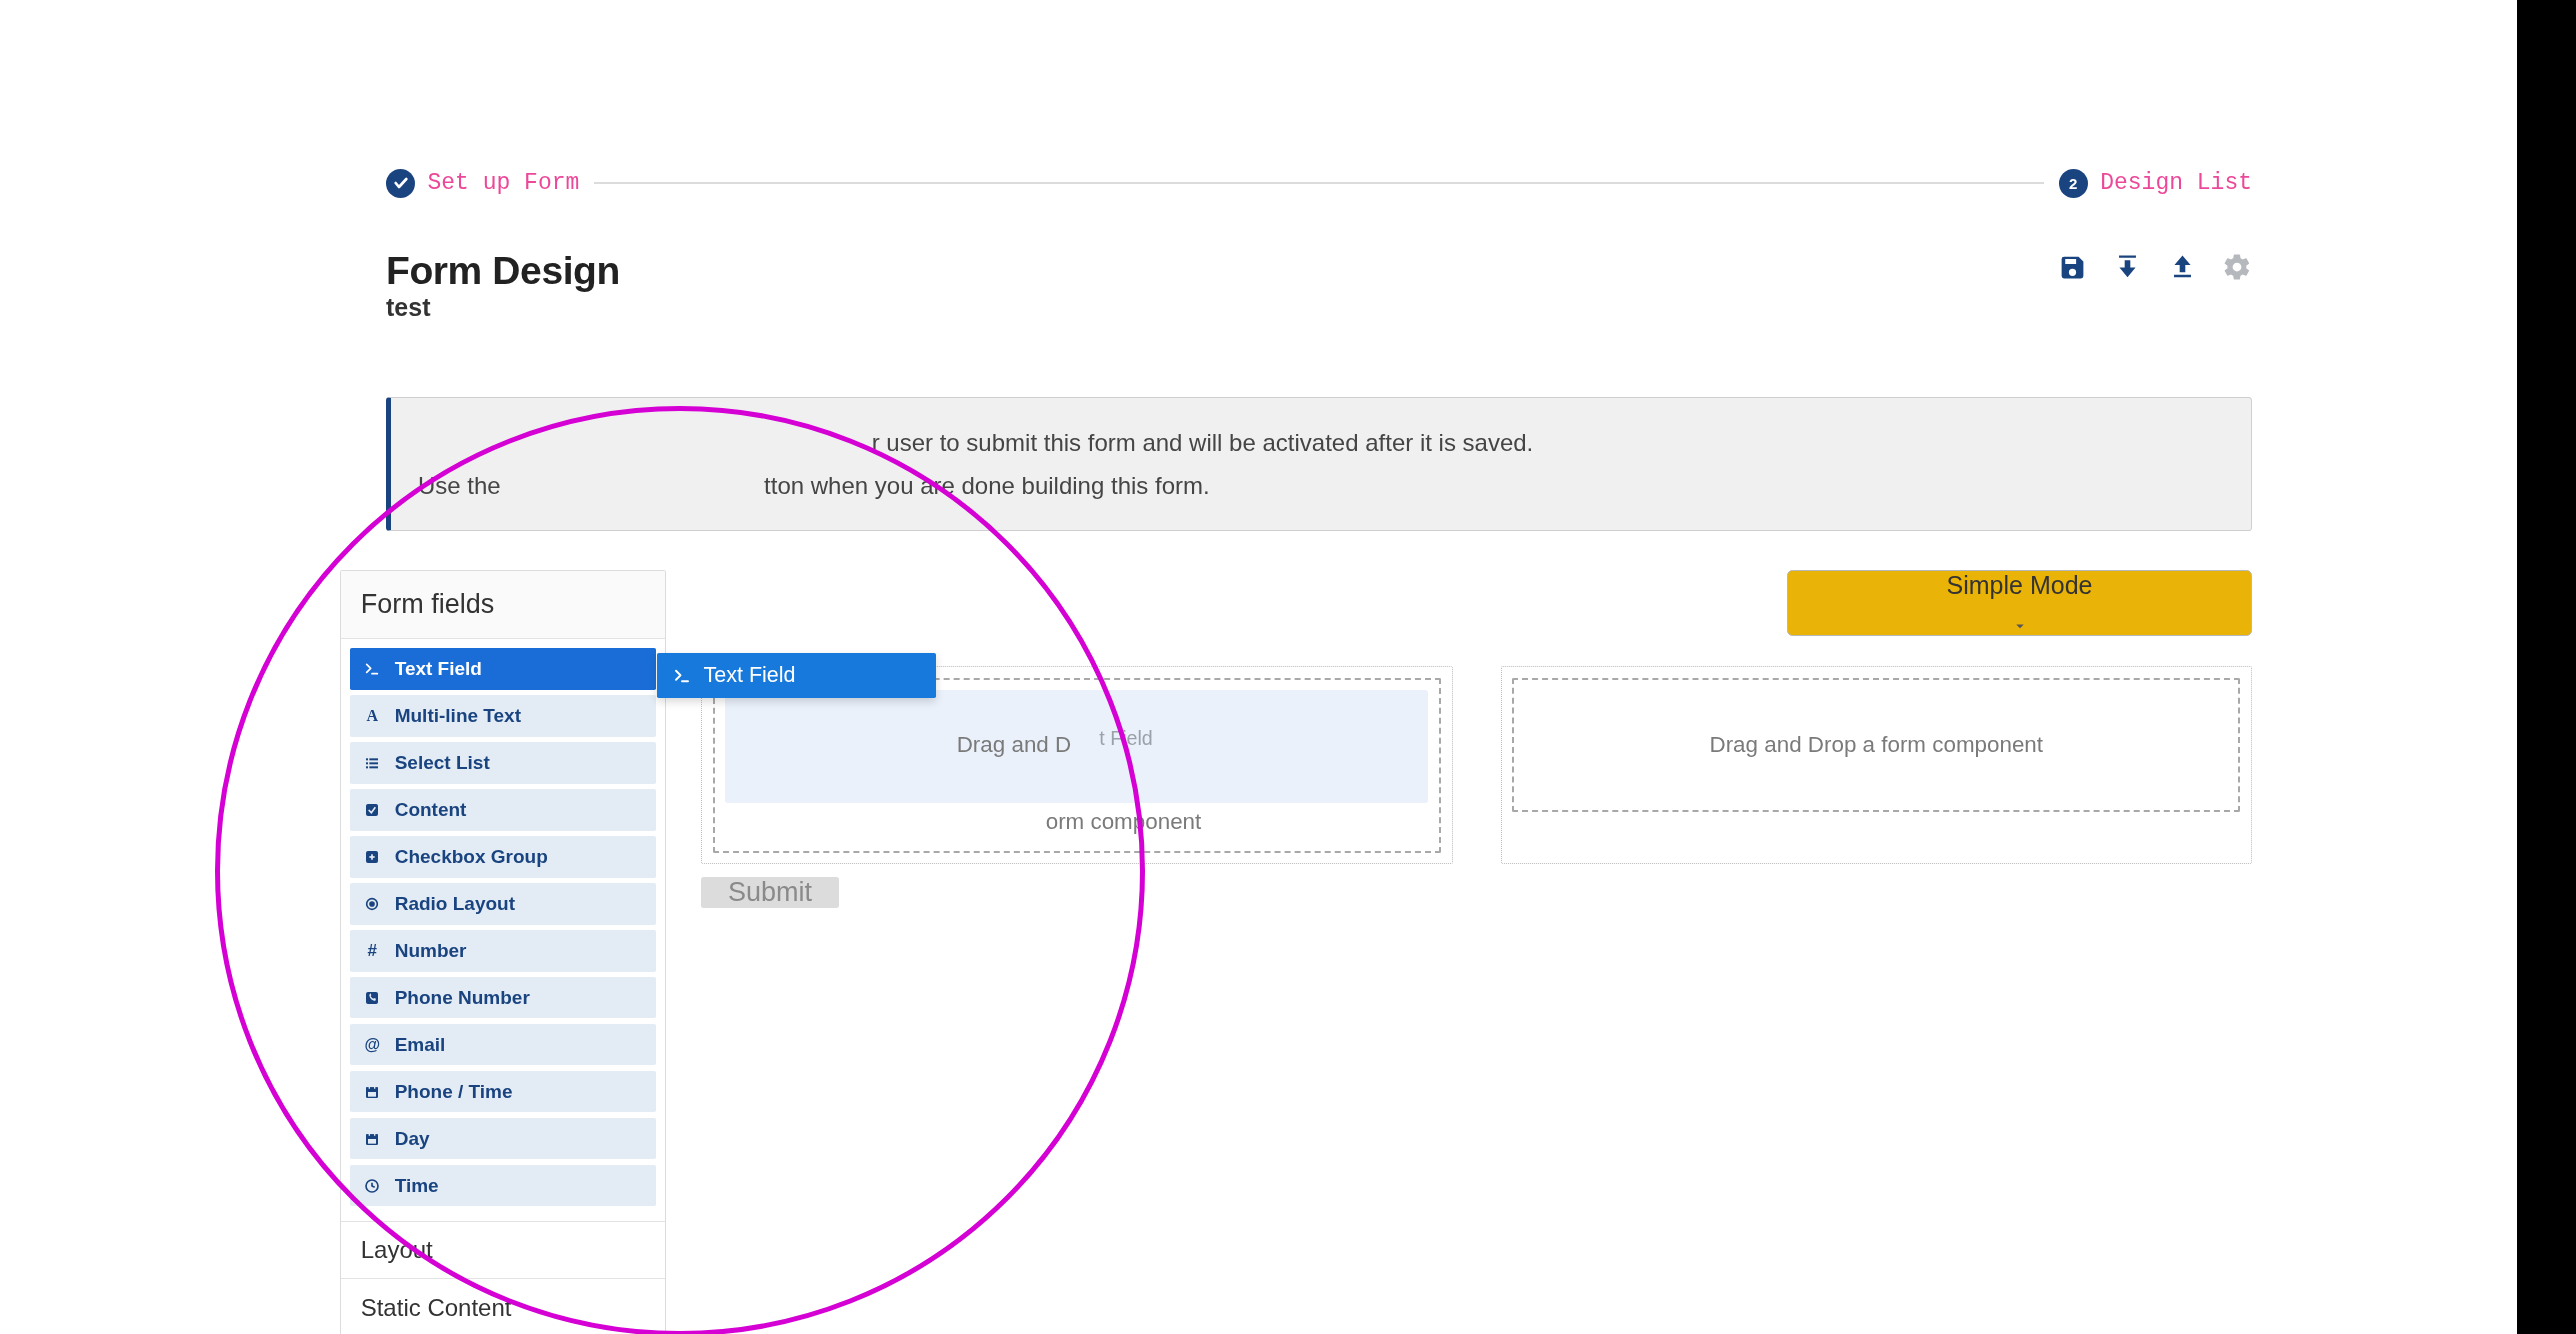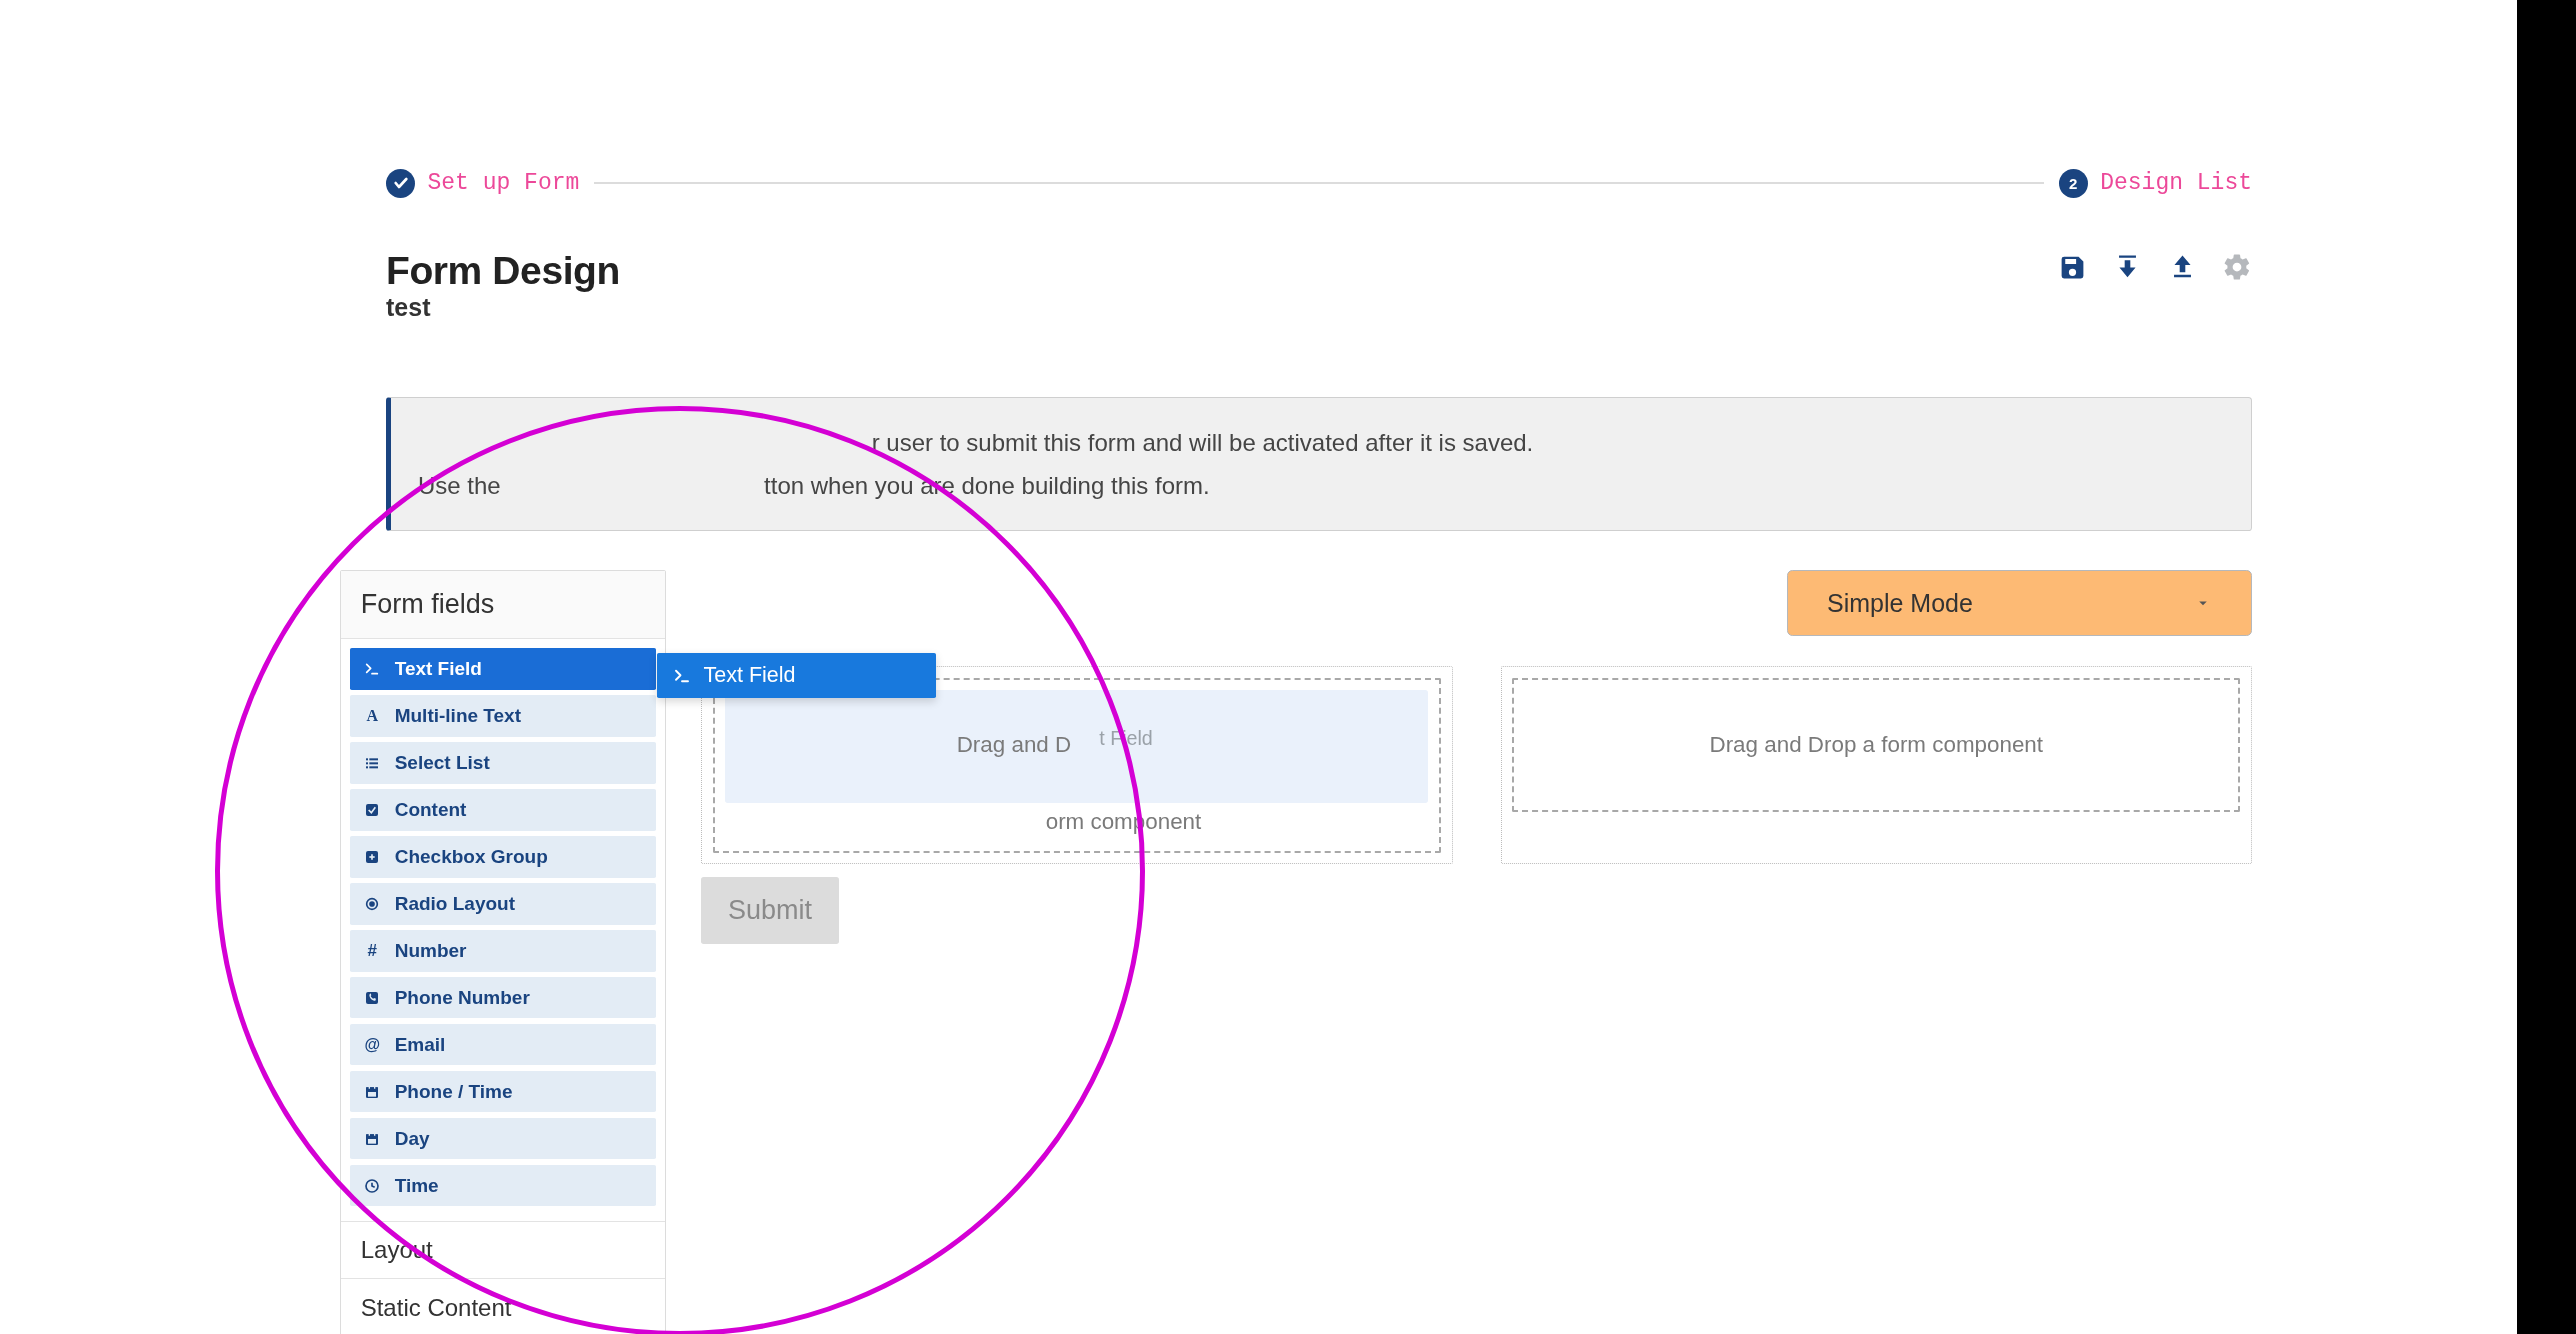--- a/index.html
+++ b/index.html
@@ -28,33 +28,33 @@
   .sidebar { position: absolute; top: 570px; left: 340px; width: 326px; border: 0.9px solid #dcdcdc; background: #f4f4f4; border-radius: 1.8px; z-index: 40; }
   .sidebar-header { padding: 18px 19.7px; font-size: 27px; color: #333; background: #fafafa; border-bottom: 0.9px solid #e3e3e3; }
   .sidebar-list { padding: 9px 9px 9px 9px; background: #fff; }
   .field-item { display: flex; align-items: center; gap: 12.5px; background: #e3ecf5; color: #1a4480; font-size: 19px; font-weight: 600; padding: 9.8px 12.5px; margin-bottom: 5.4px; border-radius: 1.8px; cursor: grab; }
   .field-item.active { background: #1a6dd6; color: #fff; }
   .field-icon { width: 19.7px; display:inline-flex; align-items:center; justify-content:center; font-size: 16px; }
   .sidebar-cat { padding: 14.3px 19.7px; font-size: 24px; color: #333; border-top: 0.9px solid #e3e3e3; background: #fff; }
 
   .canvas { position: absolute; top: 570px; left: 701px; width: 1551px; }
   .mode-row { display: flex; justify-content: flex-end; margin-bottom: 30px; }
-  .mode-select { width: 465px; height: 66px; border: 1.8px solid #b5b8bc; border-radius: 5.4px; background: #fdba74; display: flex; align-items: center; justify-content: space-between; padding: 0 39px; font-size: 25px; color: #333; cursor: pointer; }
+  .mode-select { width: 465px; height: 66px; border: 1.8px solid #b5b8bc; border-radius: 5.4px; background: #eab308; display: flex; align-items: center; justify-content: space-between; padding: 0 18px; font-size: 25px; color: #333; cursor: pointer; flex-direction: column; }
 
   .cols { display: flex; gap: 48px; }
   .col { flex: 1; border: 0.9px dotted #bcbcbc; border-radius: 1.8px; padding: 10.7px; min-height: 197px; }
   .dropzone { border: 2.7px dashed #a8a8a8; border-radius: 1.8px; min-height: 134px; display: flex; align-items: center; justify-content: center; font-size: 22.4px; color: #7a7a7a; position: relative; }
   .dz-col1 { height: 175px; }
   .dz-col1 .inner-input-area { position:absolute; top:10.7px; left:10.7px; right:10.7px; height:113px; background:#eaf1fb; border-radius:2.7px; }
   .dz-col1 .inner-input-label { position:absolute; top:47px; right:286px; font-size:19.7px; color:#9aa1a8; }
   .dz-col2 { height: 72px; }
   .drop-text { position: relative; z-index: 2; }
 
   .submit-row { position: absolute; top: 877px; left: 701px; }
-  .submit-btn { background: #dcdcdc; color: #8a8a8a; font-size: 27px; padding: 18px 27px; border: none; border-radius: 2.7px; cursor: default; }
+  .submit-btn { background: #dcdcdc; color: #8a8a8a; font-size: 27px; padding: 0 27px; border: none; border-radius: 2.7px; cursor: default; }
 
   .drag-ghost { position: absolute; top: 653px; left: 657px; width: 279px; height: 45px; background: #1879dd; color: #fff; border-radius: 1.8px; display: flex; align-items: center; gap: 12.5px; padding: 0 16px; font-size: 21.5px; font-weight: 500; z-index: 60; box-shadow: 0 3.6px 9px rgba(0,0,0,0.15); }
   .drag-ghost .gi { font-size: 18px; }
 
   .annot-circle { position: absolute; top: 406px; left: 215px; width: 930px; height: 930px; border: 5.4px solid #d400d4; border-radius: 50%; pointer-events: none; z-index: 50; }
 
   svg { display: block; }
 </style>
 </head>
 <body>

